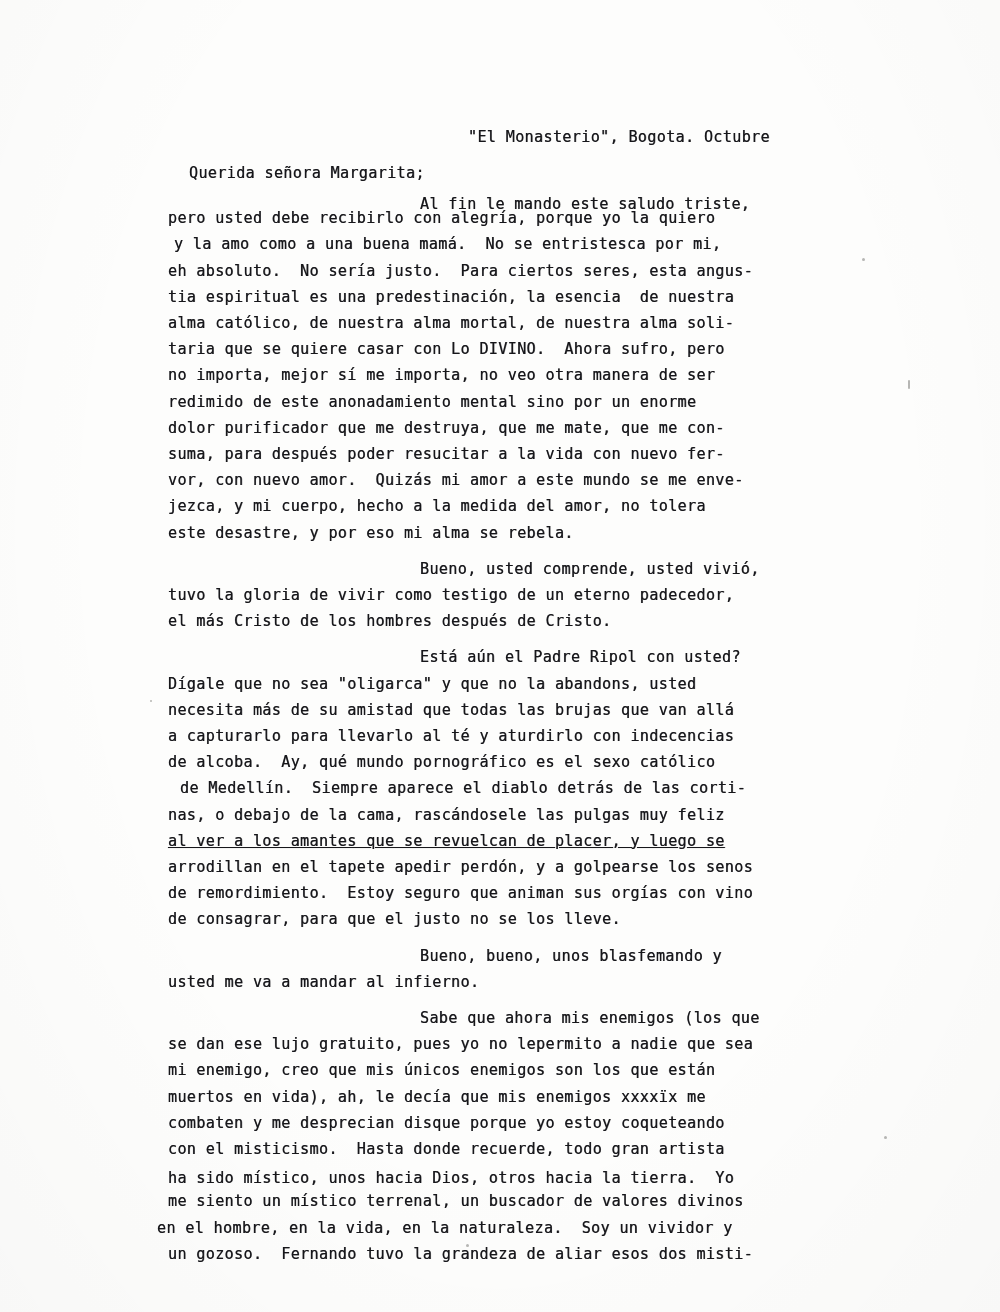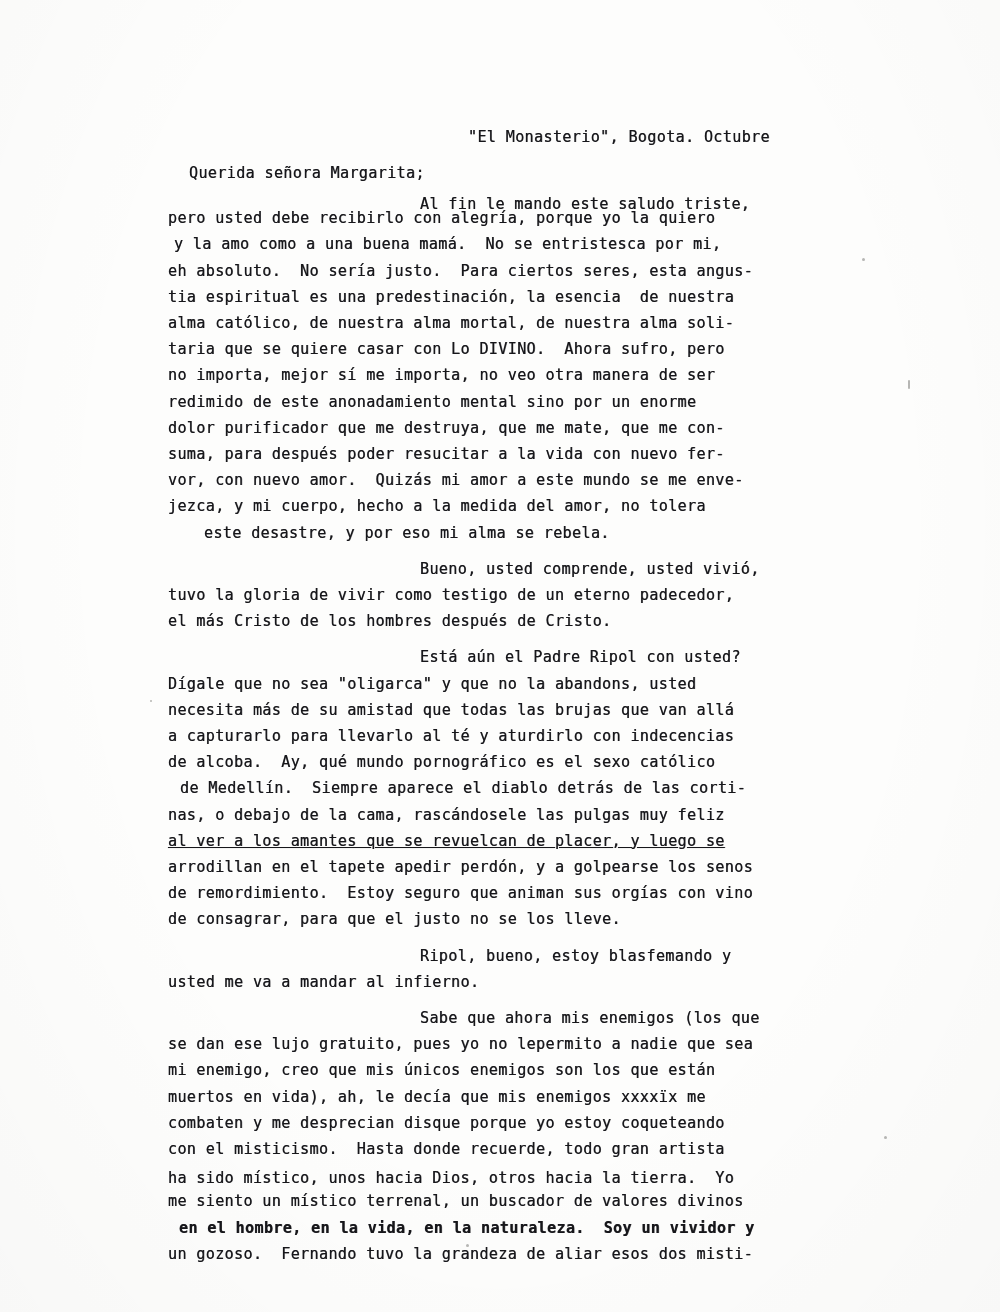--- a/index.html
+++ b/index.html
@@ -69,46 +69,46 @@
         <div class="line" style="left: 168px; top: 263.6px;">eh absoluto.  No sería justo.  Para ciertos seres, esta angus-</div>
         <div class="line" style="left: 168px; top: 289.8px;">tia espiritual es una predestinación, la esencia  de nuestra</div>
         <div class="line" style="left: 168px; top: 316px;">alma católico, de nuestra alma mortal, de nuestra alma soli-</div>
         <div class="line" style="left: 168px; top: 342.2px;">taria que se quiere casar con Lo DIVINO.  Ahora sufro, pero</div>
         <div class="line" style="left: 168px; top: 368.4px;">no importa, mejor sí me importa, no veo otra manera de ser</div>
         <div class="line" style="left: 168px; top: 394.6px;">redimido de este anonadamiento mental sino por un enorme</div>
         <div class="line" style="left: 168px; top: 420.8px;">dolor purificador que me destruya, que me mate, que me con-</div>
         <div class="line" style="left: 168px; top: 447px;">suma, para después poder resucitar a la vida con nuevo fer-</div>
         <div class="line" style="left: 168px; top: 473.2px;">vor, con nuevo amor.  Quizás mi amor a este mundo se me enve-</div>
         <div class="line" style="left: 168px; top: 499.4px;">jezca, y mi cuerpo, hecho a la medida del amor, no tolera</div>
-        <div class="line" style="left: 168px; top: 525.6px; margin-left: 36px;">este desastre, y por eso mi alma se rebela.</div>
+        <div class="line" style="left: 168px; top: 525.6px;">este desastre, y por eso mi alma se rebela.</div>
         <div class="line" style="left: 420px; top: 561.8px;">Bueno, usted comprende, usted vivió,</div>
         <div class="line" style="left: 168px; top: 588px;">tuvo la gloria de vivir como testigo de un eterno padecedor,</div>
         <div class="line" style="left: 168px; top: 614.2px;">el más Cristo de los hombres después de Cristo.</div>
         <div class="line" style="left: 420px; top: 650.4px;">Está aún el Padre Ripol con usted?</div>
         <div class="line" style="left: 168px; top: 676.6px;">Dígale que no sea "oligarca" y que no la abandons, usted</div>
         <div class="line" style="left: 168px; top: 702.8px;">necesita más de su amistad que todas las brujas que van allá</div>
         <div class="line" style="left: 168px; top: 729px;">a capturarlo para llevarlo al té y aturdirlo con indecencias</div>
         <div class="line" style="left: 168px; top: 755.2px;">de alcoba.  Ay, qué mundo pornográfico es el sexo católico</div>
         <div class="line" style="left: 180px; top: 781.4px;">de Medellín.  Siempre aparece el diablo detrás de las corti-</div>
         <div class="line" style="left: 168px; top: 807.6px;">nas, o debajo de la cama, rascándosele las pulgas muy feliz</div>
         <div class="line" style="left: 168px; top: 833.8px; text-decoration: underline;">al ver a los amantes que se revuelcan de placer, y luego se</div>
         <div class="line" style="left: 168px; top: 860px;">arrodillan en el tapete apedir perdón, y a golpearse los senos</div>
         <div class="line" style="left: 168px; top: 886.2px;">de remordimiento.  Estoy seguro que animan sus orgías con vino</div>
         <div class="line" style="left: 168px; top: 912.4px;">de consagrar, para que el justo no se los lleve.</div>
-        <div class="line" style="left: 420px; top: 948.6px;">Ripol, bueno, estoy blasfemando y</div>
+        <div class="line" style="left: 420px; top: 948.6px;">Bueno, bueno, unos blasfemando y</div>
         <div class="line" style="left: 168px; top: 974.8px;">usted me va a mandar al infierno.</div>
         <div class="line" style="left: 420px; top: 1011px;">Sabe que ahora mis enemigos (los que</div>
         <div class="line" style="left: 168px; top: 1037.2px;">se dan ese lujo gratuito, pues yo no lepermito a nadie que sea</div>
         <div class="line" style="left: 168px; top: 1063.4px;">mi enemigo, creo que mis únicos enemigos son los que están</div>
         <div class="line" style="left: 168px; top: 1089.6px;">muertos en vida), ah, le decía que mis enemigos xxxxïx me</div>
         <div class="line" style="left: 168px; top: 1115.8px;">combaten y me desprecian disque porque yo estoy coqueteando</div>
         <div class="line" style="left: 168px; top: 1142px;">con el misticismo.  Hasta donde recuerde, todo gran artista</div>
         <div class="line" style="left: 168px; top: 1171px;">ha sido místico, unos hacia Dios, otros hacia la tierra.  Yo</div>
         <div class="line" style="left: 168px; top: 1194.4px;">me siento un místico terrenal, un buscador de valores divinos</div>
-        <div class="line" style="left: 179px; top: 1220.6px; font-weight: bold;">en el hombre, en la vida, en la naturaleza.  Soy un vividor y</div>
+        <div class="line" style="left: 157px; top: 1220.6px;">en el hombre, en la vida, en la naturaleza.  Soy un vividor y</div>
         <div class="line" style="left: 168px; top: 1246.8px;">un gozoso.  Fernando tuvo la grandeza de aliar esos dos misti-</div>
       </div>
   </div>
 
   <div class="speck" style="left:862px; top:258px; width:3px; height:3px;"></div>
   <div class="speck" style="left:908px; top:380px; width:2px; height:9px; border-radius:1px;"></div>
   <div class="speck" style="left:884px; top:1136px; width:3px; height:3px;"></div>
   <div class="speck" style="left:466px; top:1244px; width:3px; height:3px;"></div>
   <div class="speck" style="left:150px; top:700px; width:2px; height:2px;"></div>
 </div>

